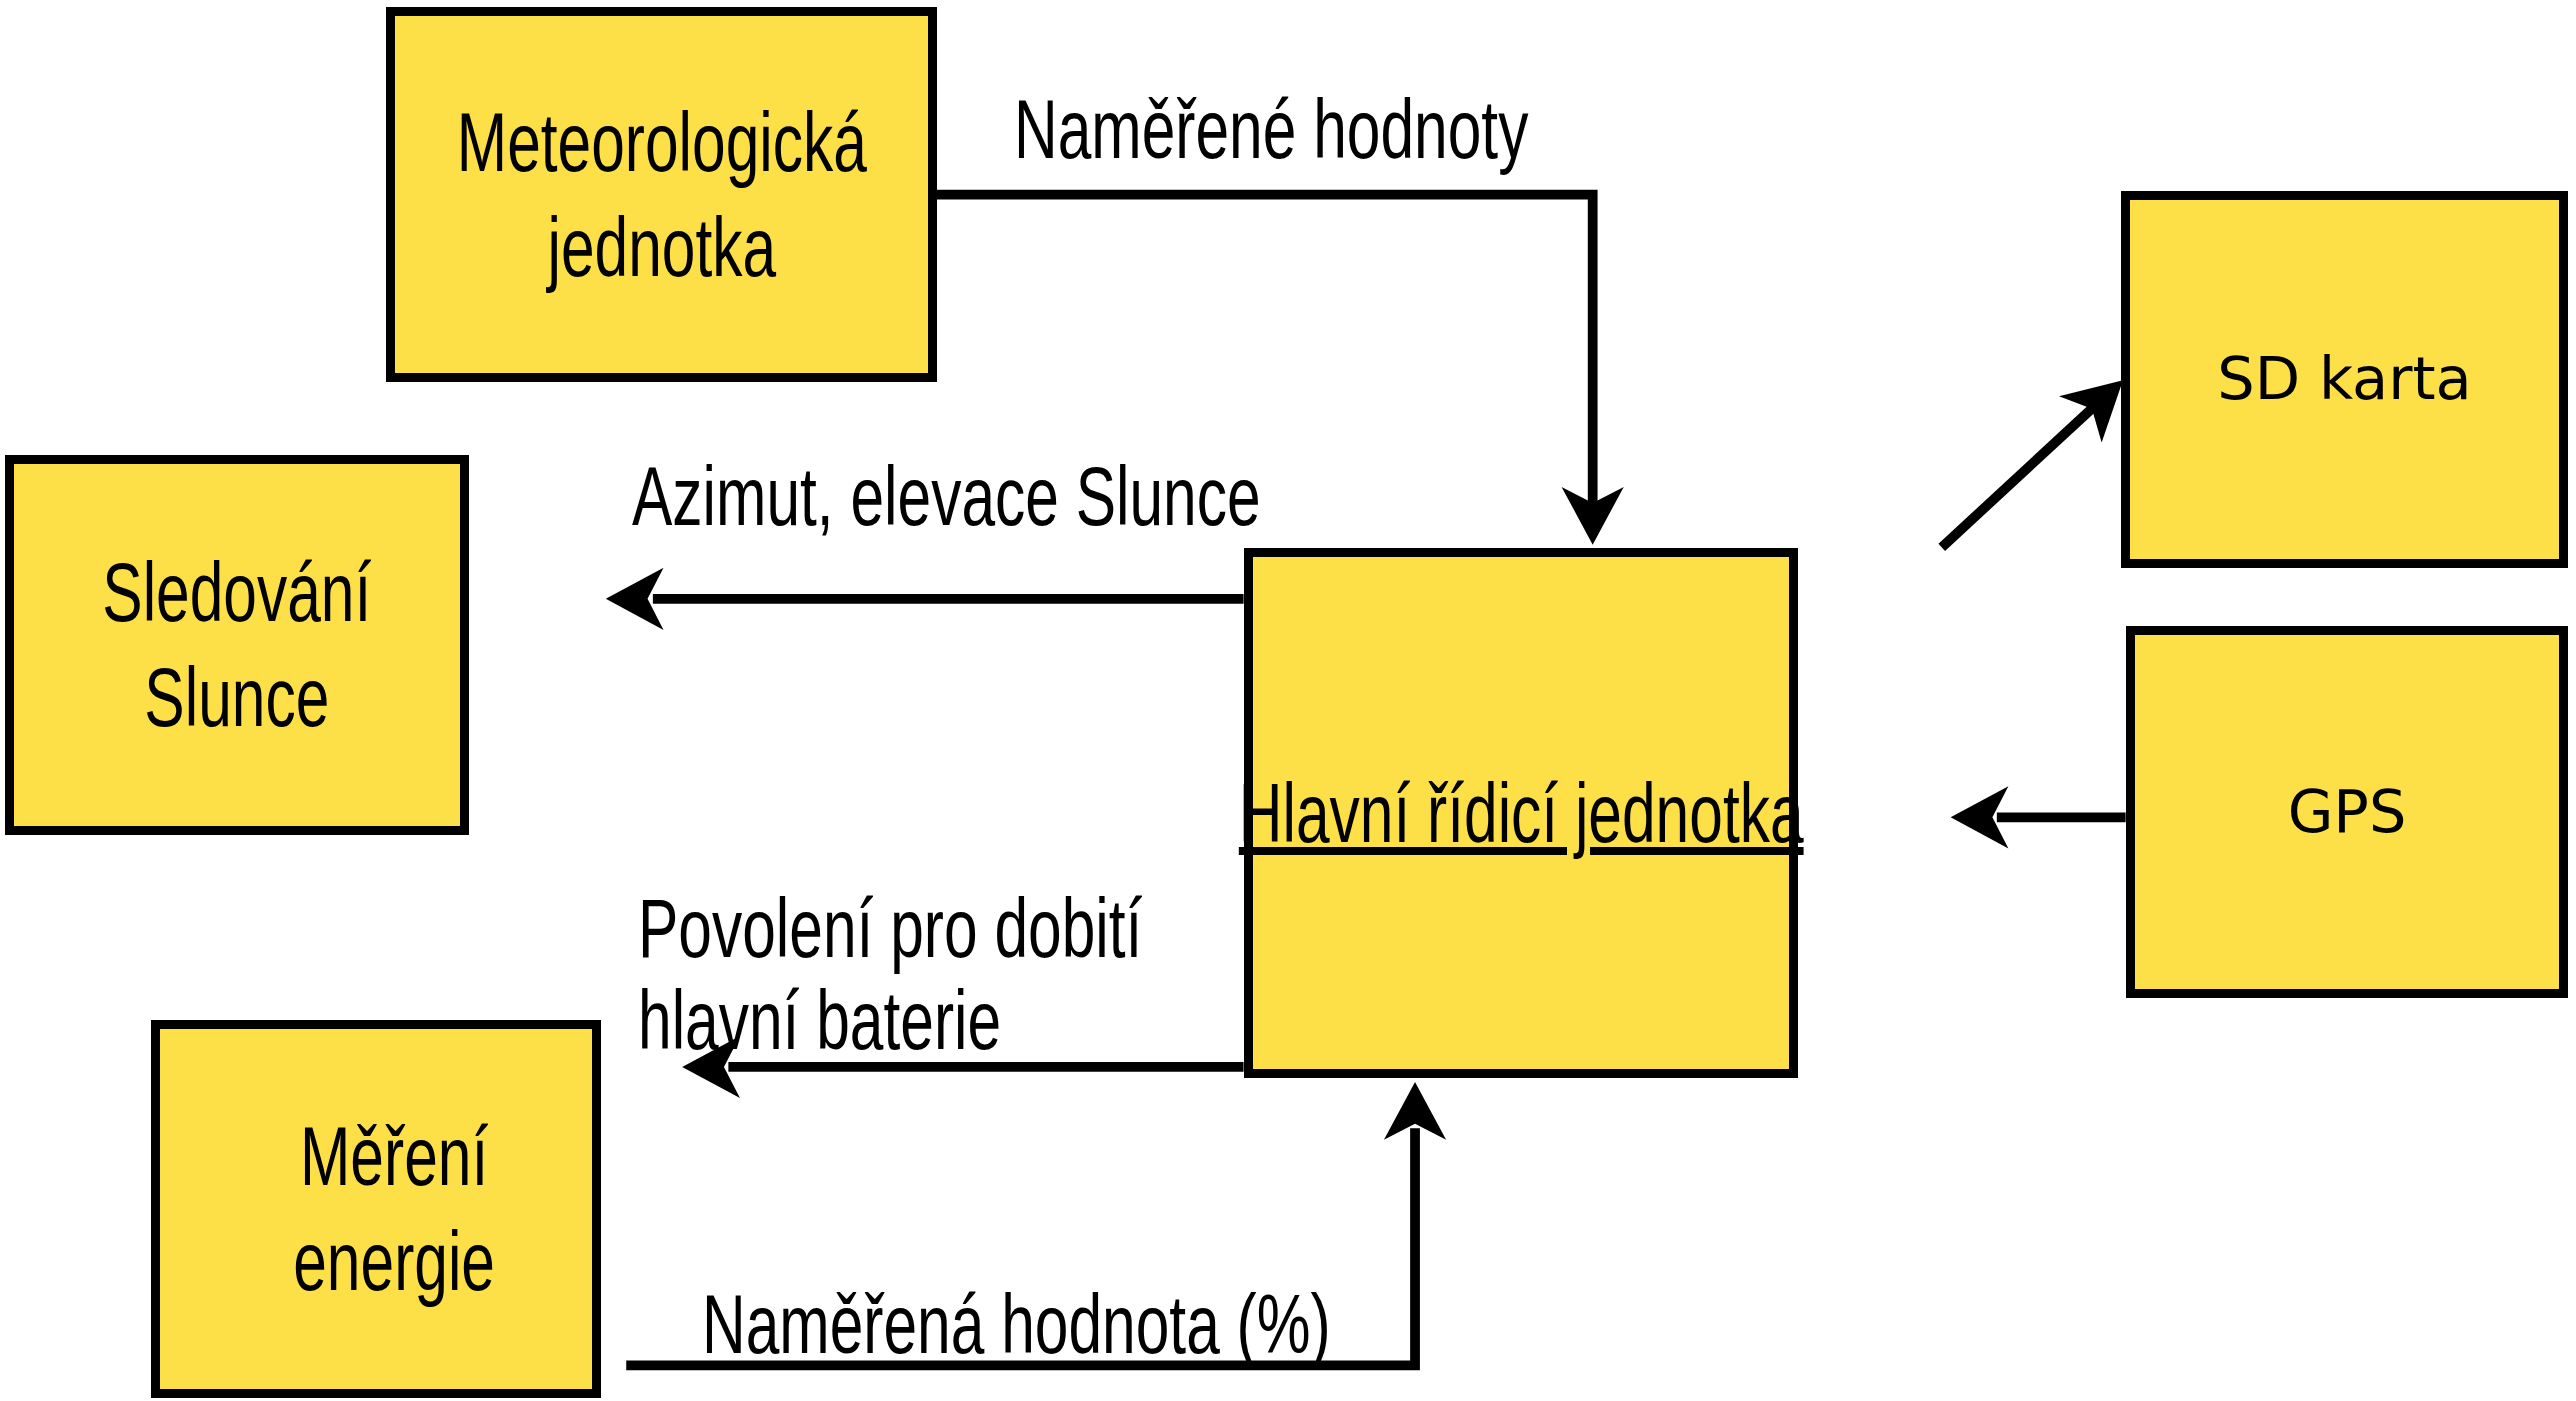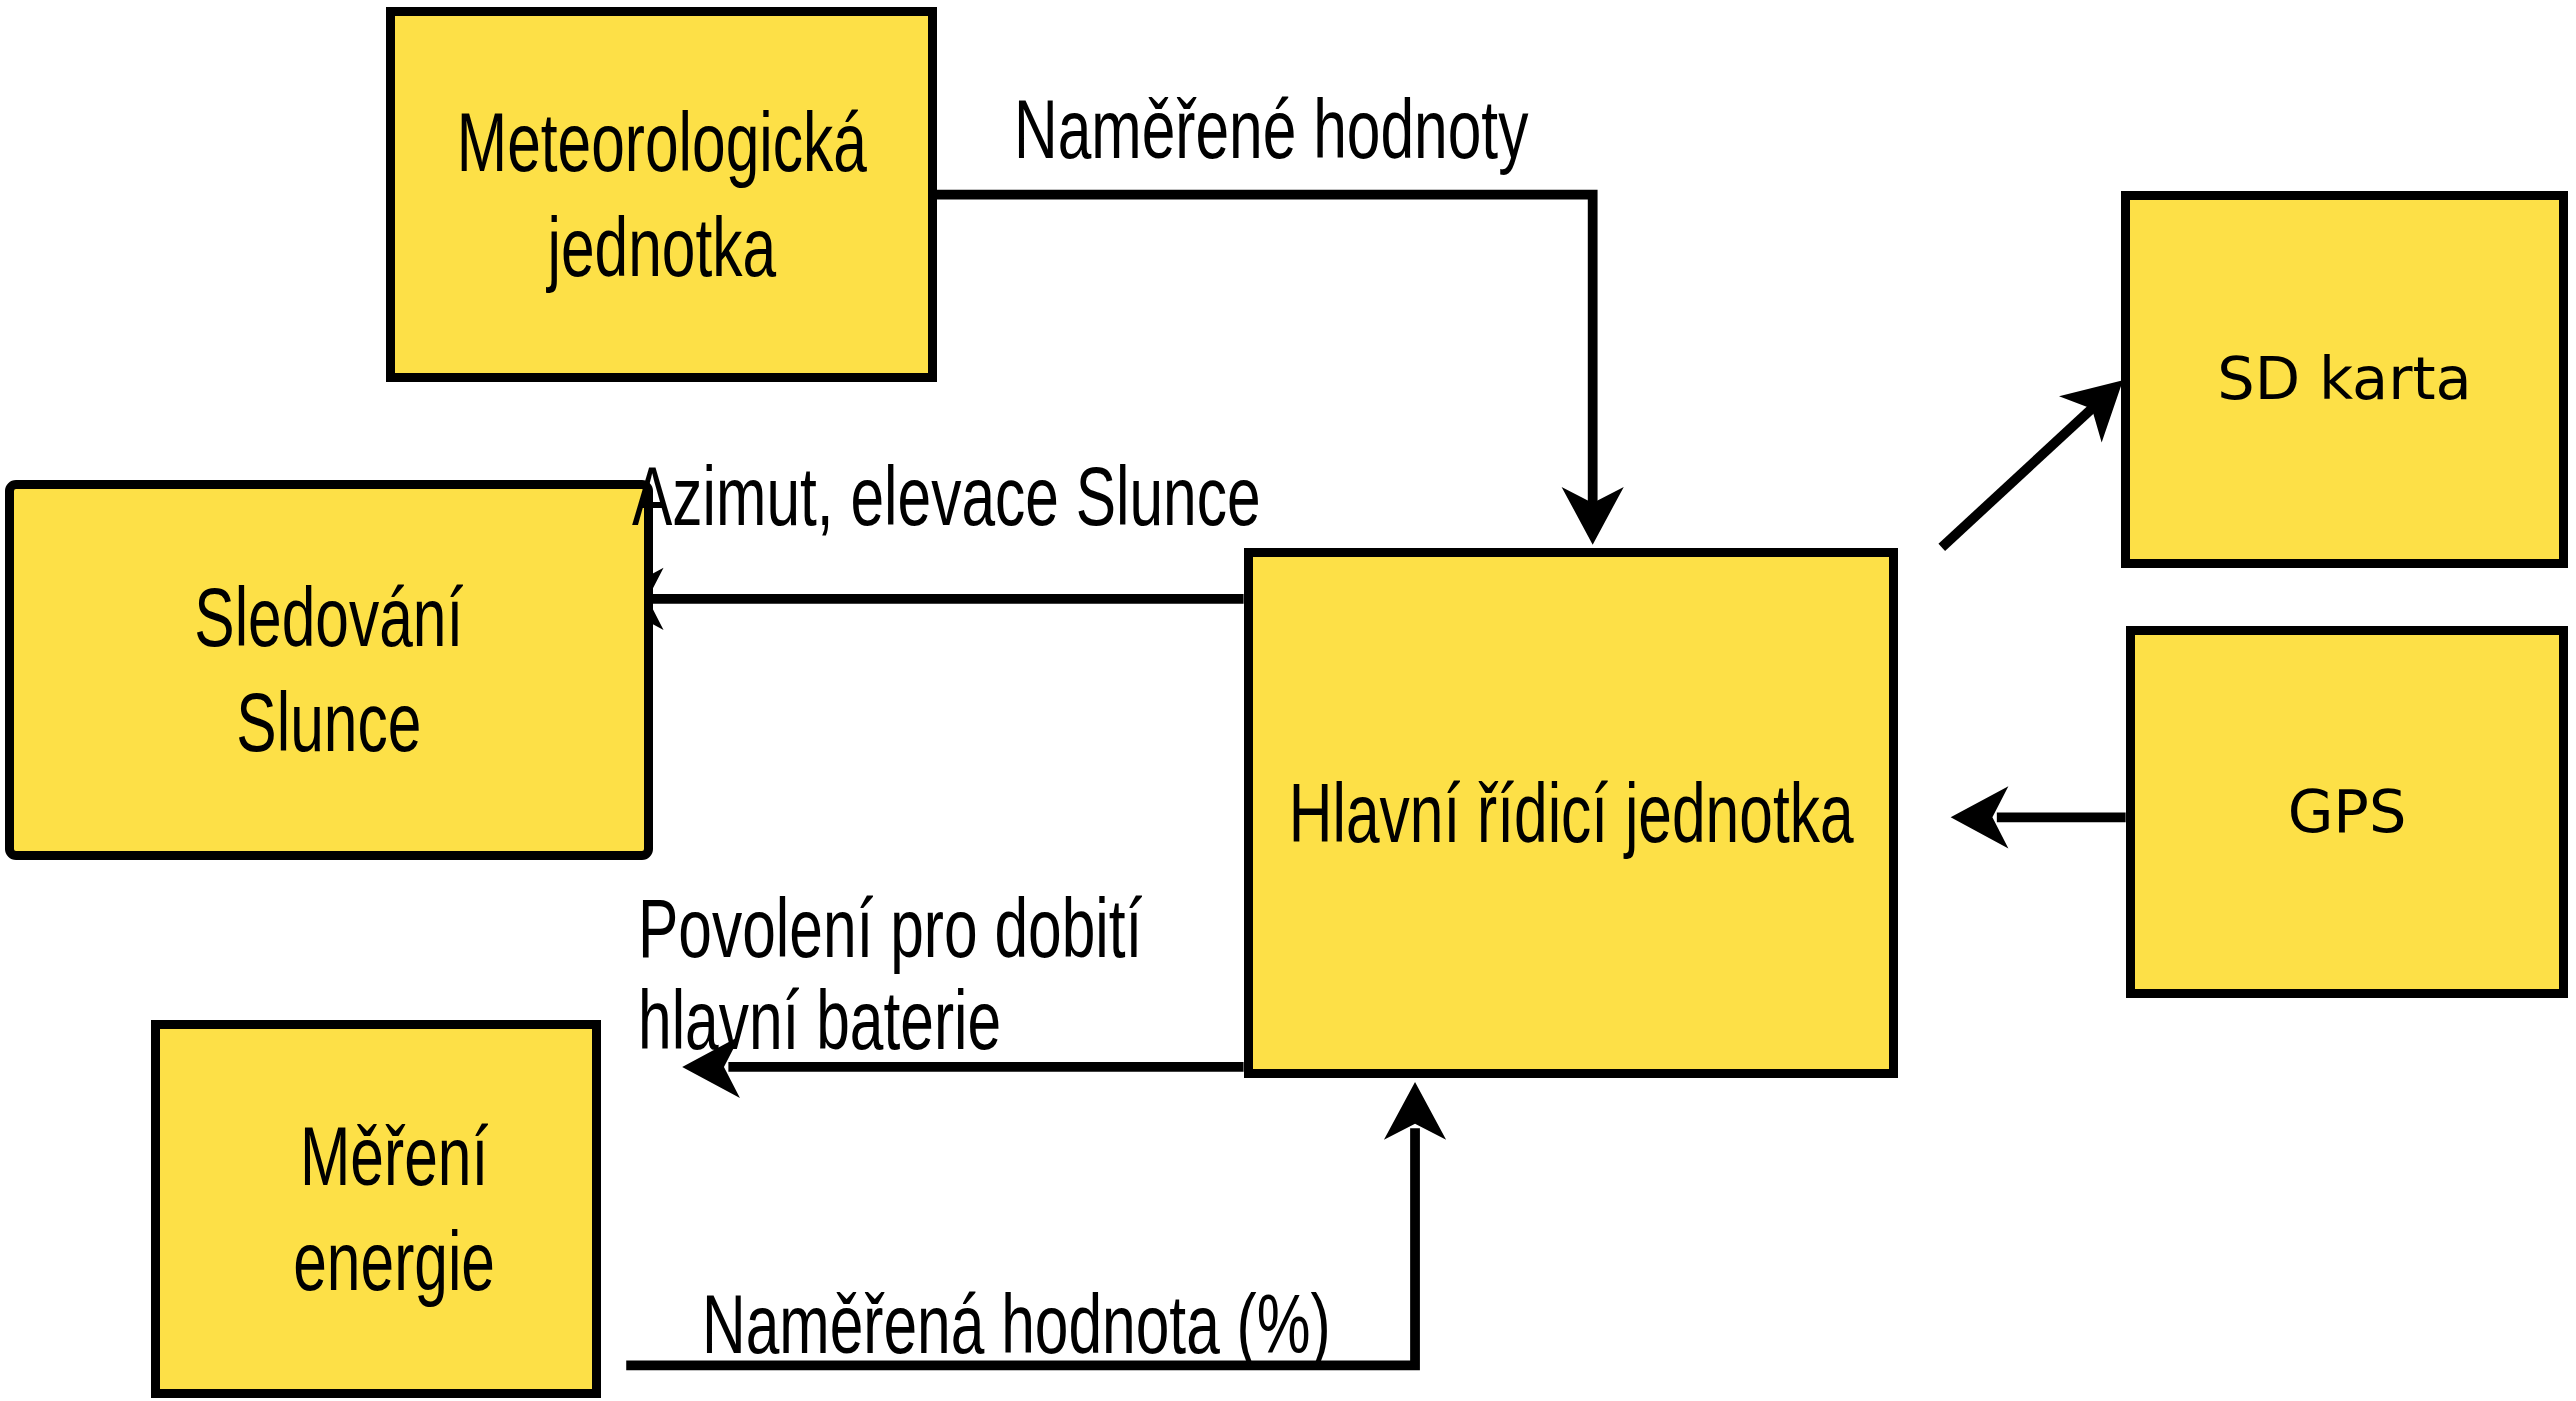--- a/index.html
+++ b/index.html
@@ -84,35 +84,35 @@
     </g>
   </svg>
 
   <div class="box" style="left:386px;top:7px;width:551px;height:375px;">
     <div class="lbl">
       <span>Meteorologická</span>
       <span>jednotka</span>
     </div>
   </div>
 
-  <div class="box" style="left:5.3px;top:480px;width:648px;height:380px;border-radius:11px;">
+  <div class="box" style="left:5.3px;top:455px;width:464px;height:380px;">
     <div class="lbl">
       <span>Sledování</span>
       <span>Slunce</span>
     </div>
   </div>
 
   <div class="box" style="left:151px;top:1020px;width:450px;height:378px;padding-left:36px;">
     <div class="lbl">
       <span>Měření</span>
       <span>energie</span>
     </div>
   </div>
 
-  <div class="box" style="left:1244px;top:548px;width:654px;height:530px;">
+  <div class="box" style="left:1244px;top:548px;width:554px;height:530px;text-decoration:underline;">
     <div class="lbl">
       <span>Hlavní řídicí jednotka</span>
     </div>
   </div>
 
   <div class="box" style="left:2121px;top:191px;width:447px;height:377px;">
     <div class="plainlbl">
       <span>SD karta</span>
     </div>
   </div>

